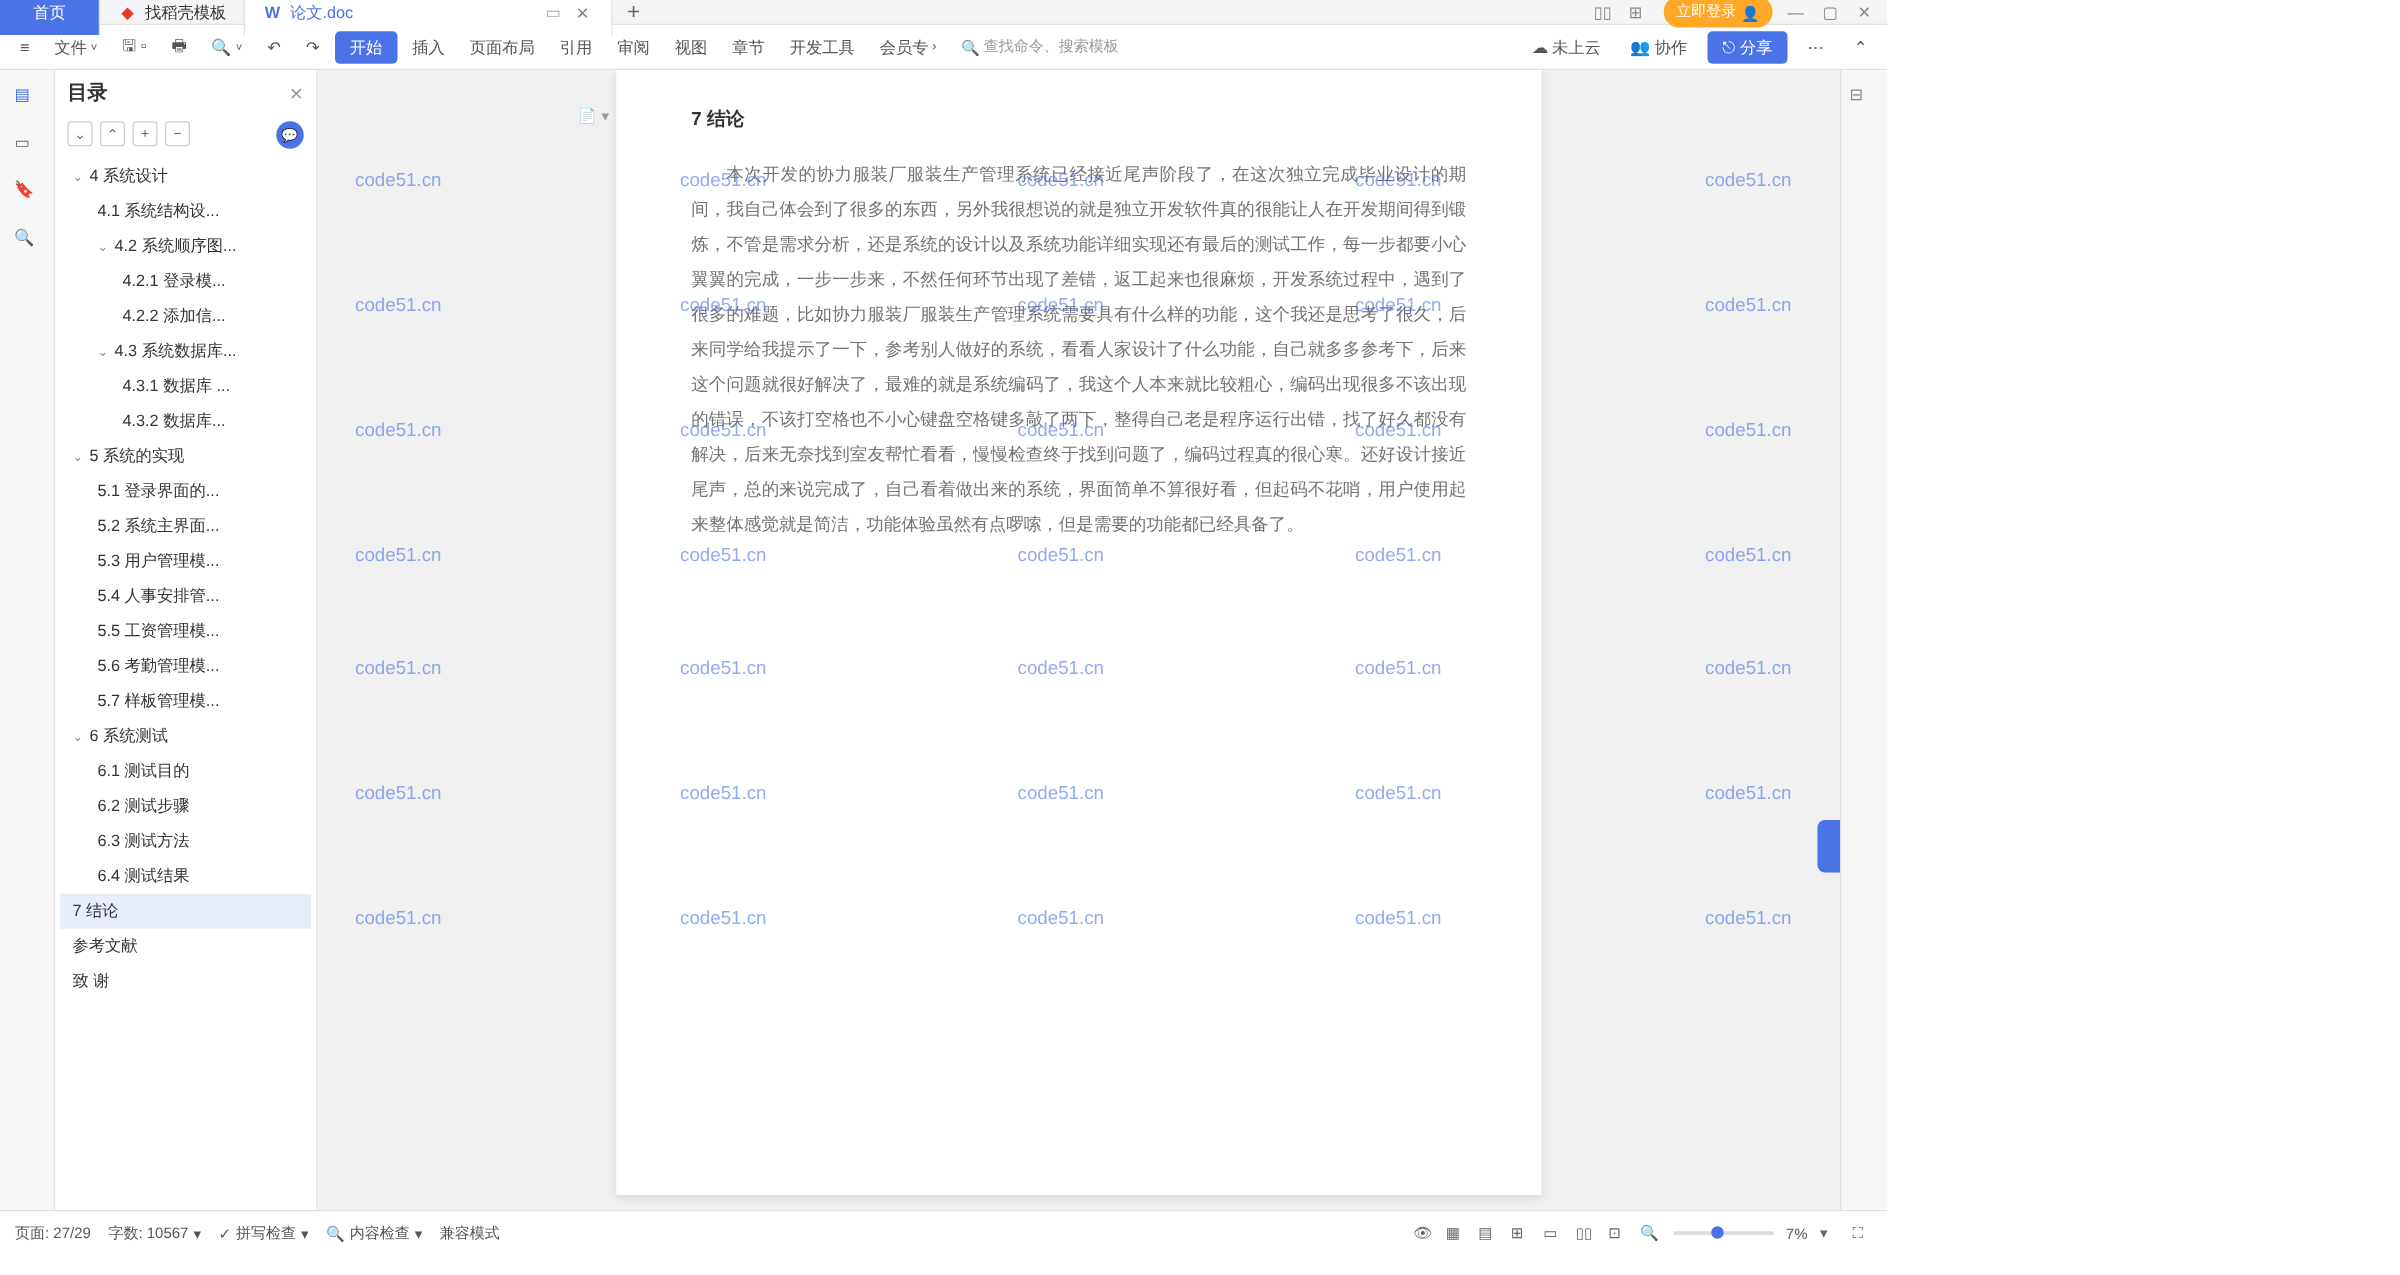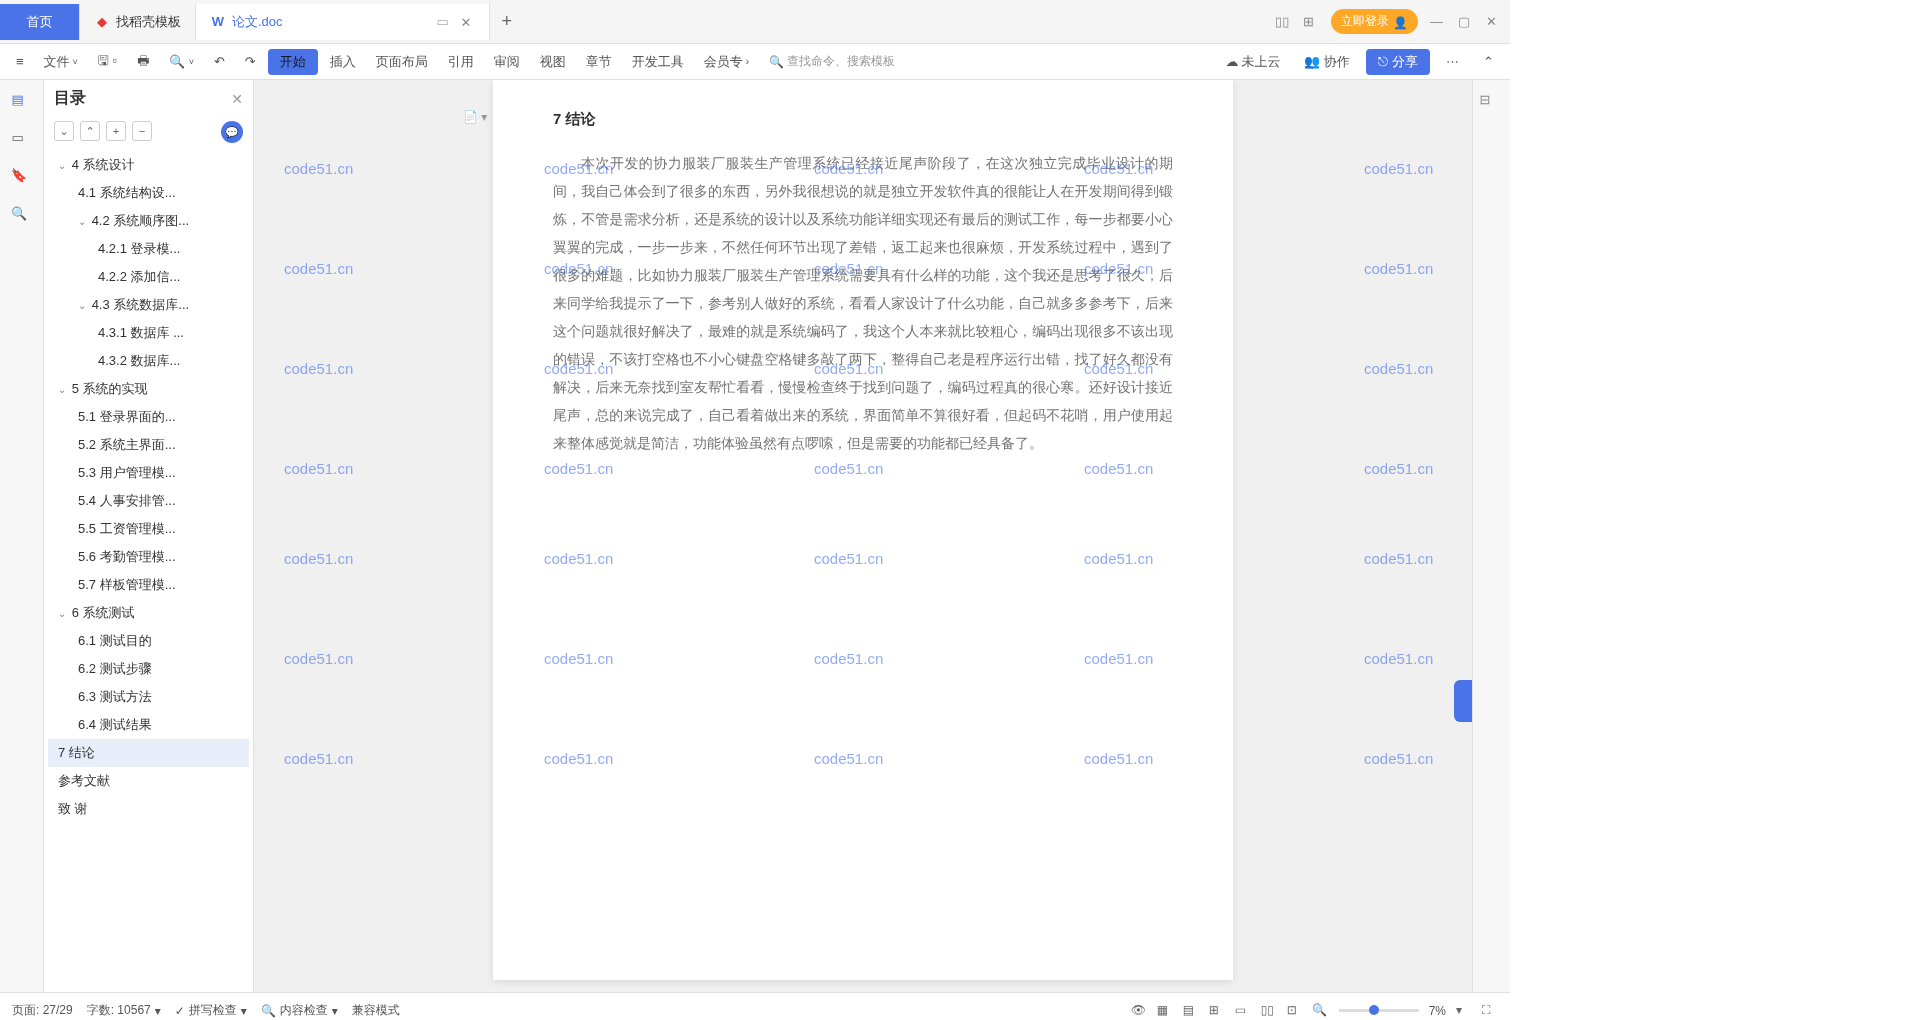--- a/index.html
+++ b/index.html
@@ -1,29 +1,29 @@
 <!DOCTYPE html>
 <html><head>
 <meta charset="utf-8">
 <style>
 *{margin:0;padding:0;box-sizing:border-box;font-family:"Microsoft YaHei","PingFang SC",sans-serif}
 body{width:1510px;height:1020px;background:#fff;overflow:hidden;position:relative;font-size:13px;color:#333}
-.tabbar{height:44px;background:#f5f5f5;display:flex;align-items:center;border-bottom:1px solid #e0e0e0}
+.tabbar{height:20px;background:#f5f5f5;display:flex;align-items:center;border-bottom:1px solid #e0e0e0}
 .tab{height:36px;display:flex;align-items:center;padding:0 14px;gap:6px;border-right:1px solid #e0e0e0;cursor:pointer}
 .tab.home{background:#4a73e8;color:#fff;width:80px;justify-content:center}
 .tab.active{background:#fff;color:#4a73e8}
 .tab-icon{width:16px;height:16px;display:inline-flex;align-items:center;justify-content:center}
 .tab-close{width:14px;height:14px;color:#888;margin-left:4px}
 .tab-add{padding:0 12px;color:#666;font-size:18px}
 .tab-right{margin-left:auto;display:flex;align-items:center;gap:12px;padding-right:8px}
 .login-btn{background:#ffa726;color:#fff;padding:4px 10px;border-radius:14px;display:flex;align-items:flex-end;gap:4px;font-size:12px}
 .win-btn{width:16px;height:16px;color:#888}
 .ribbon{height:36px;display:flex;align-items:center;padding:0 8px;gap:4px;border-bottom:1px solid #e0e0e0;background:#fff}
 .rib-btn{padding:4px 8px;color:#555;cursor:pointer;display:flex;align-items:center;gap:3px}
-.rib-btn.primary{background:#4a73e8;color:#0f172a;border-radius:4px;padding:4px 12px}
+.rib-btn.primary{background:#4a73e8;color:#ffffff;border-radius:4px;padding:4px 12px}
 .rib-right{margin-left:auto;display:flex;align-items:center;gap:8px}
 .share-btn{background:#4a73e8;color:#fff;padding:4px 12px;border-radius:4px;display:flex;align-items:center;gap:4px}
 .search-hint{color:#999;font-size:12px}
 .main{display:flex;height:912px}
 .leftbar{width:44px;background:#f7f7f7;border-right:1px solid #e0e0e0;display:flex;flex-direction:column;align-items:center;padding-top:12px;gap:18px}
 .leftbar-icon{width:20px;height:20px;color:#666;cursor:pointer}
 .outline{width:210px;border-right:1px solid #e0e0e0;display:flex;flex-direction:column;background:#fff}
 .outline-hd{display:flex;align-items:center;padding:8px 10px;gap:22px}
 .outline-title{font-size:16px;font-weight:600;flex:1}
 .outline-close{color:#999;font-size:14px}

